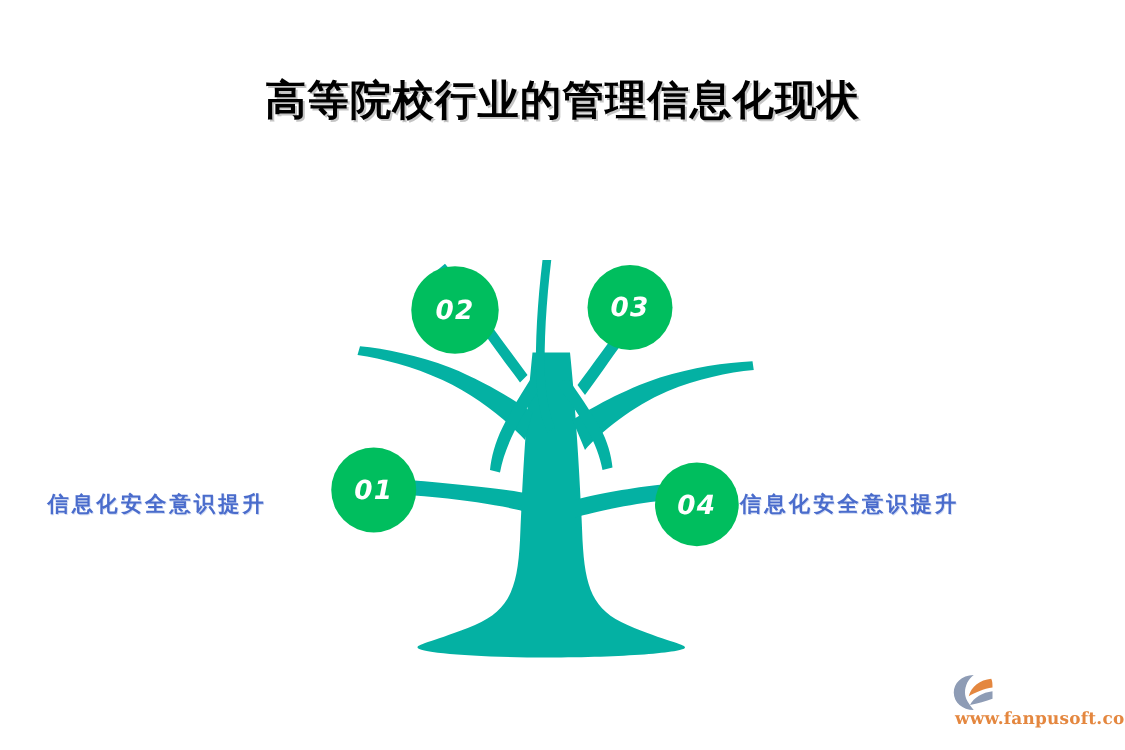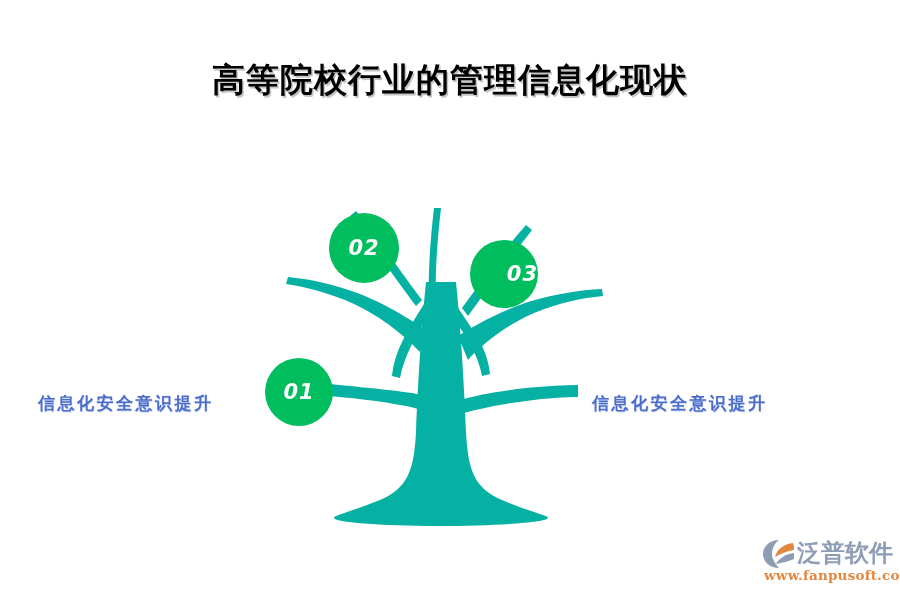--- a/index.html
+++ b/index.html
@@ -62,21 +62,21 @@
     font-style: italic;
     font-weight: 700;
     font-size: 21px;
     color: #ffffff;
     letter-spacing: 1px;
     user-select: none;
   }
 
   #node-01 { left: 265px; top: 358px; width: 68px; height: 68px; }
   #node-02 { left: 329px; top: 213px; width: 70px; height: 70px; }
-  #node-03 { left: 470px; top: 240px; width: 68px; height: 68px; justify-content: flex-end; }
+  #node-03 { left: 470px; top: 212px; width: 68px; height: 68px; }
   #node-04 { left: 524px; top: 370px; width: 67px; height: 67px; }
 
   
   .node-label {
     position: absolute;
     font-family: "DejaVu Sans", "Liberation Sans", sans-serif;
     font-size: 17px;
     font-weight: 700;
     color: #4a6ccc;
     letter-spacing: 2.5px;
@@ -227,25 +227,27 @@
   <div id="label-01" class="node-label">信息化安全意识提升</div>
 
   <div id="node-02" class="node-circle">
     <span class="node-num">02</span>
   </div>
 
   <div id="node-03" class="node-circle">
     <span class="node-num">03</span>
   </div>
 
+  <div id="node-04" class="node-circle">
+    <span class="node-num">04</span>
+  </div>
   <div id="label-04" class="node-label">信息化安全意识提升</div>
 
   <div id="logo">
     <svg id="logo-mark" viewBox="0 0 34 30" xmlns="http://www.w3.org/2000/svg" aria-hidden="true">
       <path d="M17 1 C 7 1, 1 8, 1 15 C 1 23, 8 29, 17 29 C 13 24, 10 20, 10 15 C 10 9, 13 4, 17 1 Z" fill="#8e9cb5"></path>
       <path d="M31 4 C 22 5, 15 10, 13 18 C 18 15, 25 12, 32 11 C 32 8, 32 6, 31 4 Z" fill="#e4873f"></path>
       <path d="M32 14 C 24 15, 17 19, 14 25 C 20 24, 27 22, 32 20 Z" fill="#8e9cb5"></path>
     </svg>
-    <div id="logo-wordmark">泛普软件</div>
     <div id="logo-url">www.fanpusoft.com</div>
   </div>
 
 </div>
 
 </body></html>

